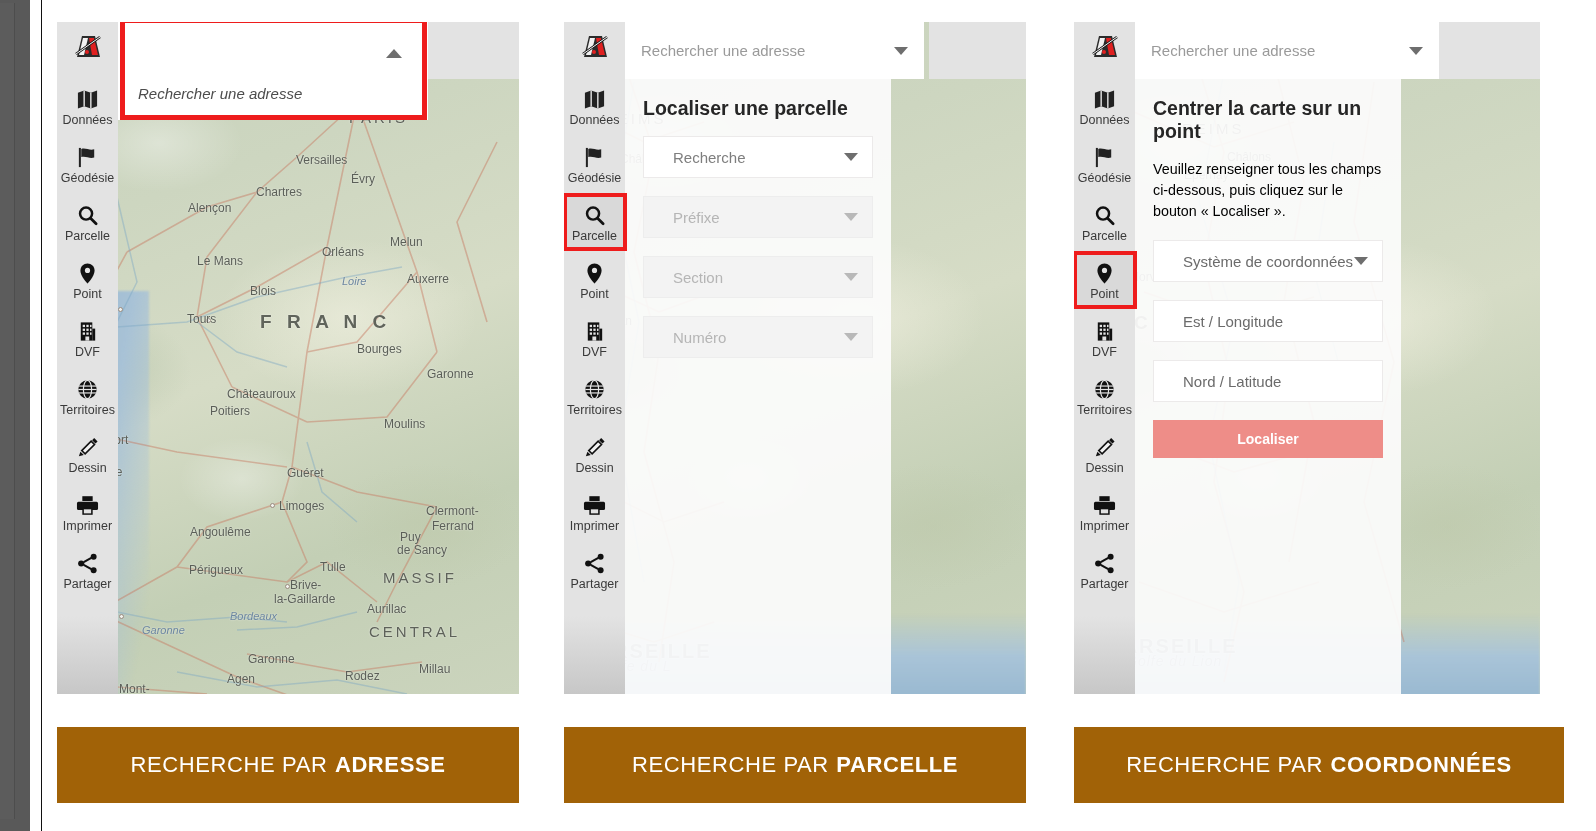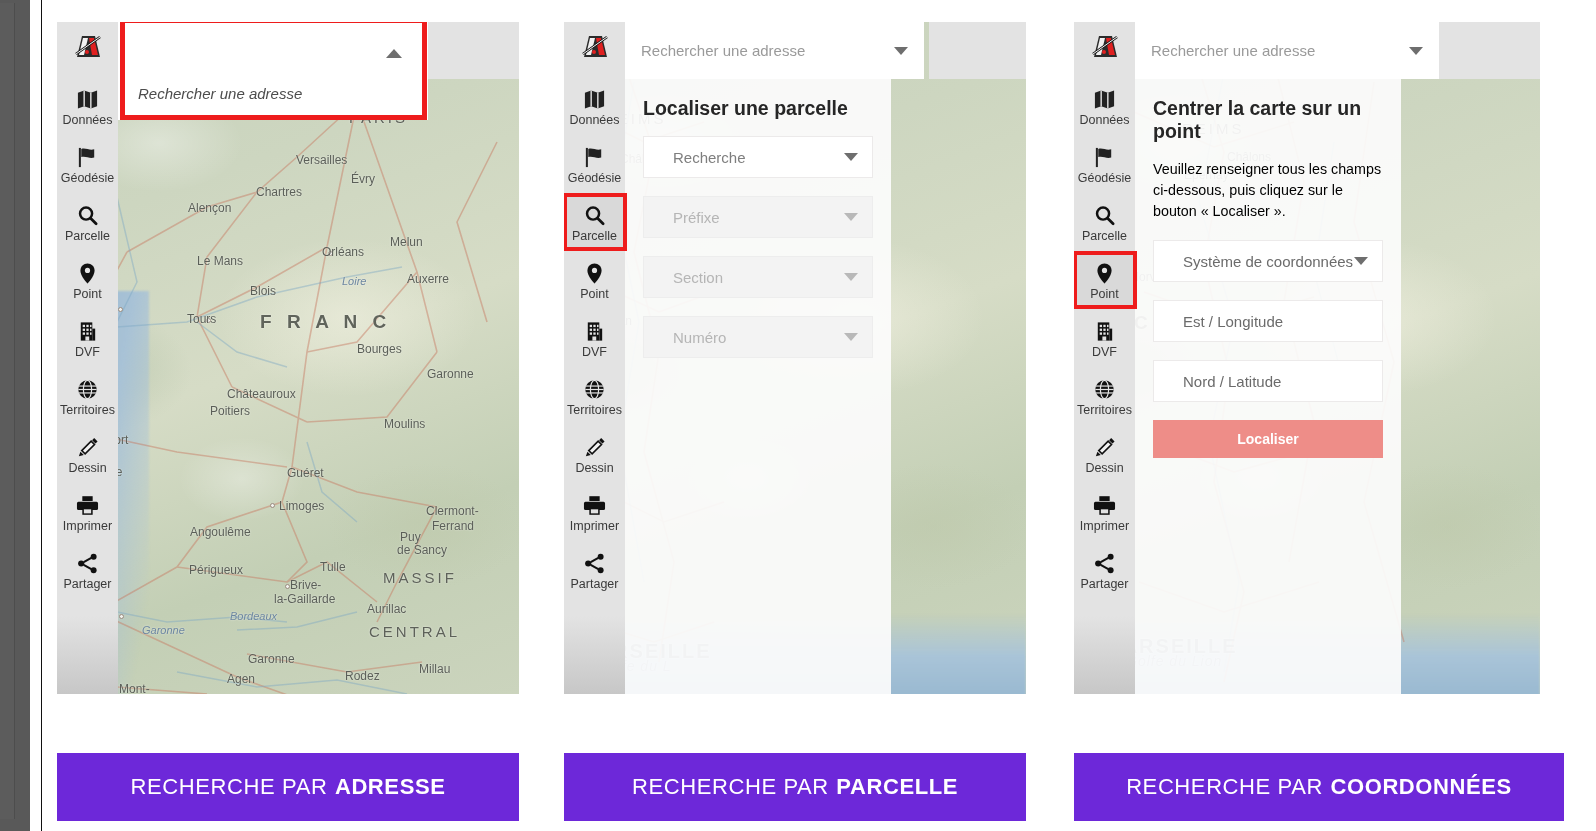--- a/index.html
+++ b/index.html
@@ -205,22 +205,22 @@
     font-family: "Liberation Sans", sans-serif;
   }
   .drawer-topbar {
     position: absolute; left: 365px; top: 0; width: 97px; height: 57px;
     background: #e3e3e3; z-index: 3;
   }
   .drawer-topbar.w3 { width: 101px; }
 
   
   .caption {
-    position: absolute; top: 753px; height: 68px;
-    background: #6d28d9; color: #ffffff;
+    position: absolute; top: 727px; height: 76px;
+    background: #a16207; color: #ffffff;
     display: flex; align-items: center; justify-content: center;
     font-size: 22px; letter-spacing: .6px;
     font-family: "Liberation Sans", sans-serif;
   }
   .caption.c1 { left: 57px;   width: 462px; }
   .caption.c2 { left: 564px;  width: 462px; }
   .caption.c3 { left: 1074px; width: 490px; }
   .caption b { font-weight: bold; margin-left: .34em; }
 </style>
 </head>

